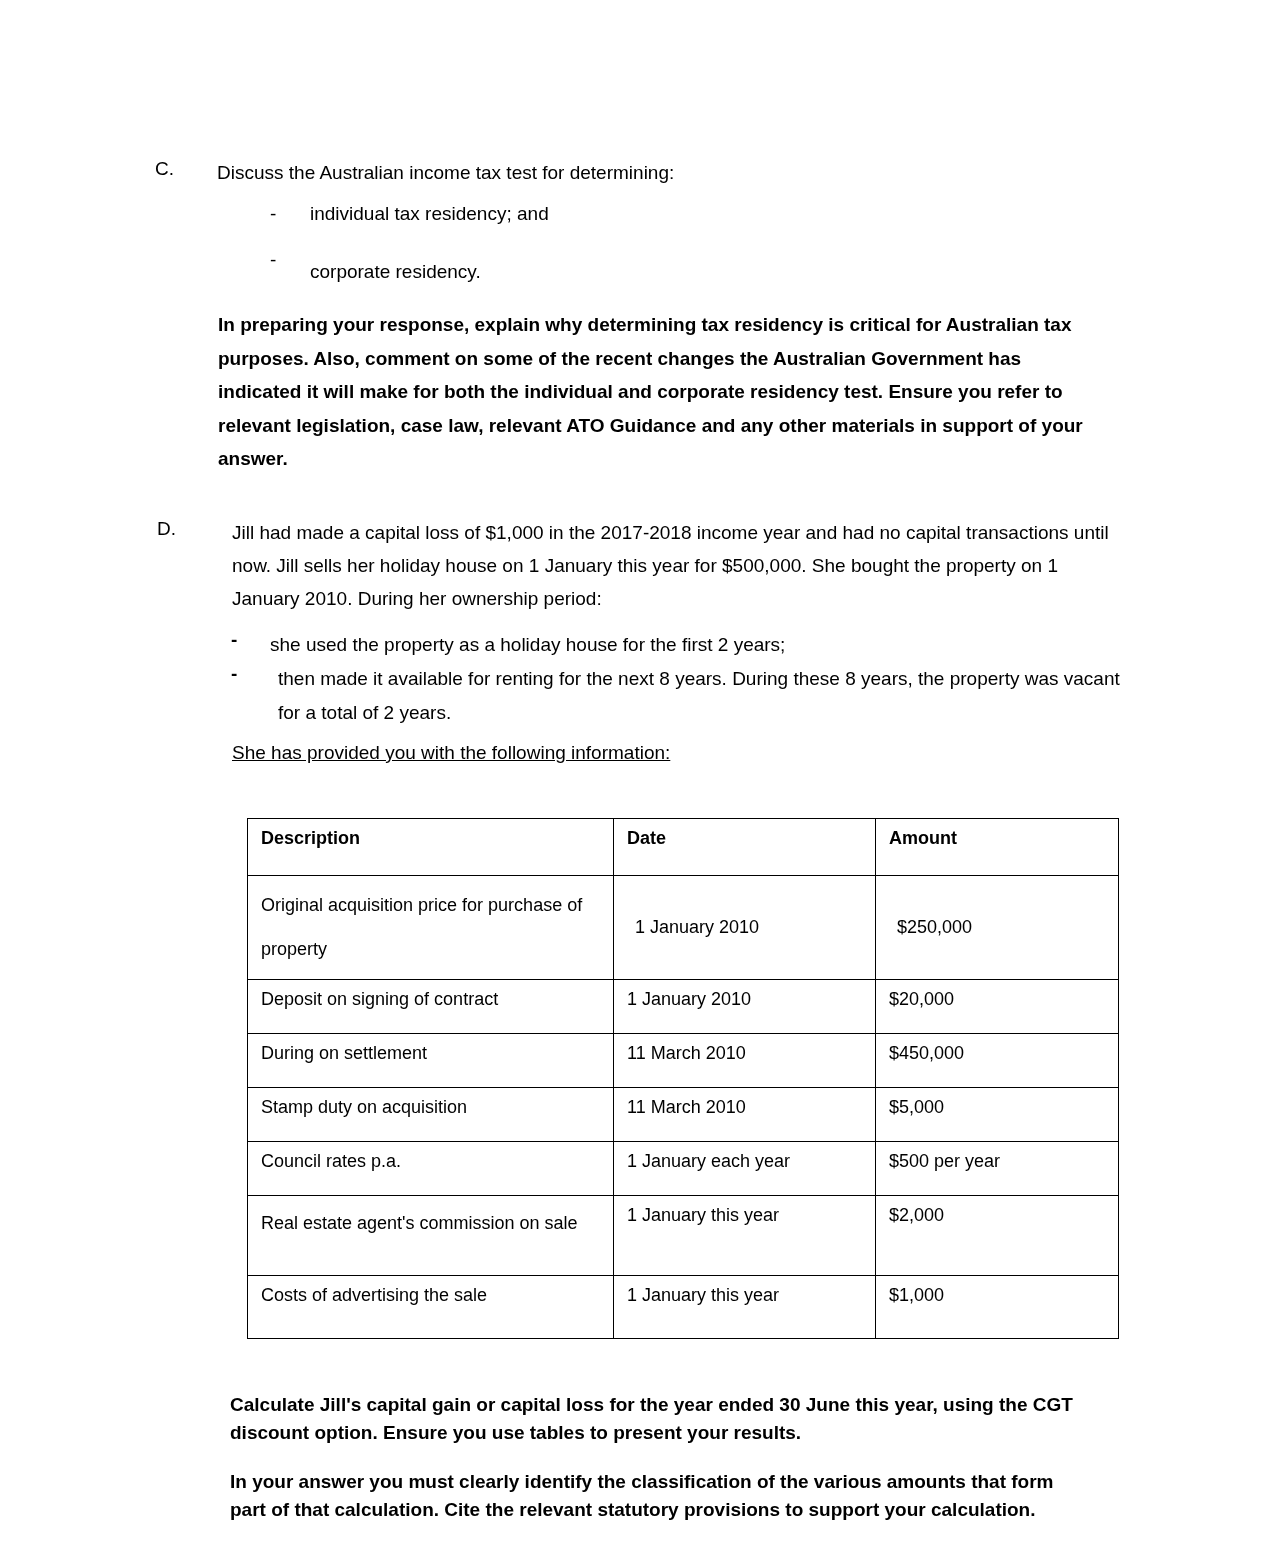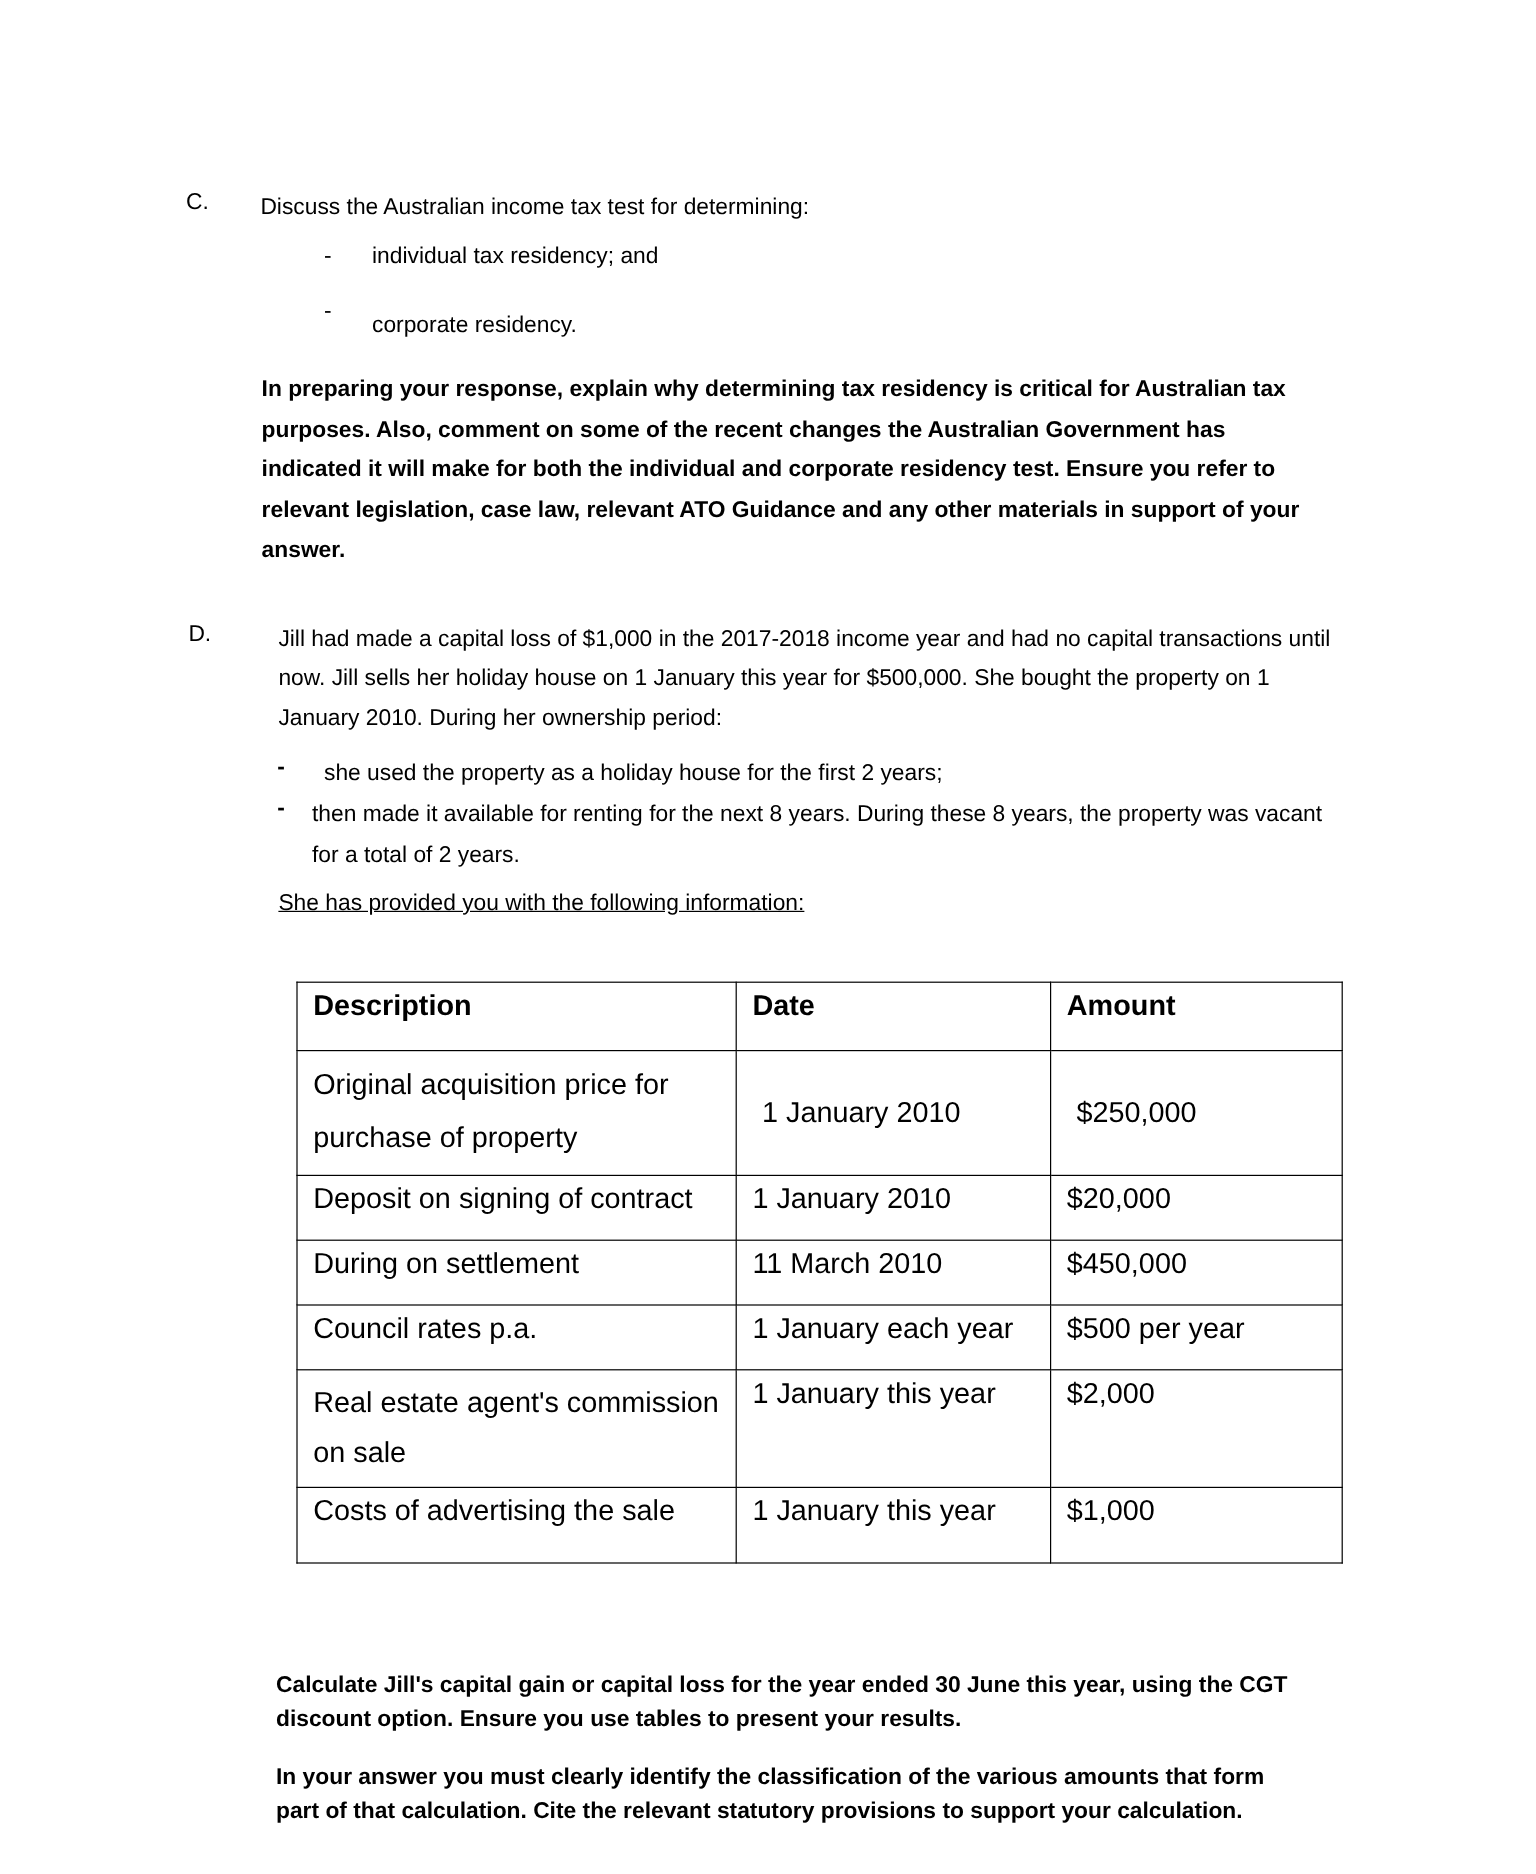--- a/index.html
+++ b/index.html
@@ -62,41 +62,41 @@
 
   .ddash {
     position: absolute;
     font-size: 19px;
     font-weight: bold;
     line-height: 24px;
   }
   #d-dash-1 { left: 231px; top: 628px; }
   #d-item-1 { left: 270px; top: 628px; width: 870px; line-height: 34px; }
   #d-dash-2 { left: 231px; top: 662px; }
-  #d-item-2 { left: 260px; top: 662px; width: 858px; line-height: 34px; }
+  #d-item-2 { left: 278px; top: 662px; width: 858px; line-height: 34px; }
 
   #d-provided { left: 232px; top: 742px; width: 860px; text-decoration: underline; }
 
   
   #info-table {
     position: absolute;
     left: 247px;
     top: 818px;
     width: 871px;
     border-collapse: collapse;
     table-layout: fixed;
     font-size: 18.5px;
   }
   #info-table td, #info-table th {
     border: 1.6px solid #000000;
     padding: 8px 0 8px 13px;
     text-align: left;
     vertical-align: top;
     font-weight: normal;
-    font-size: 24px;
+    font-size: 18px;
     line-height: 23px;
   }
   #info-table thead th {
     font-weight: bold;
     height: 34px;
     padding-top: 8px;
     padding-bottom: 14px;
   }
   #info-table col.c-desc { width: 366px; }
   #info-table col.c-date { width: 262px; }
@@ -171,20 +171,25 @@
         <td class="desc">Deposit on signing of contract</td>
         <td>1 January 2010</td>
         <td>$20,000</td>
       </tr>
       <tr class="std">
         <td class="desc">During on settlement</td>
         <td>11 March 2010</td>
         <td>$450,000</td>
       </tr>
       <tr class="std">
+        <td class="desc">Stamp duty on acquisition</td>
+        <td>11 March 2010</td>
+        <td>$5,000</td>
+      </tr>
+      <tr class="std">
         <td class="desc">Council rates p.a.</td>
         <td>1 January each year</td>
         <td>$500 per year</td>
       </tr>
       <tr class="tall2">
         <td class="desc">Real estate agent's commission on sale</td>
         <td>1 January this year</td>
         <td>$2,000</td>
       </tr>
       <tr class="last">

